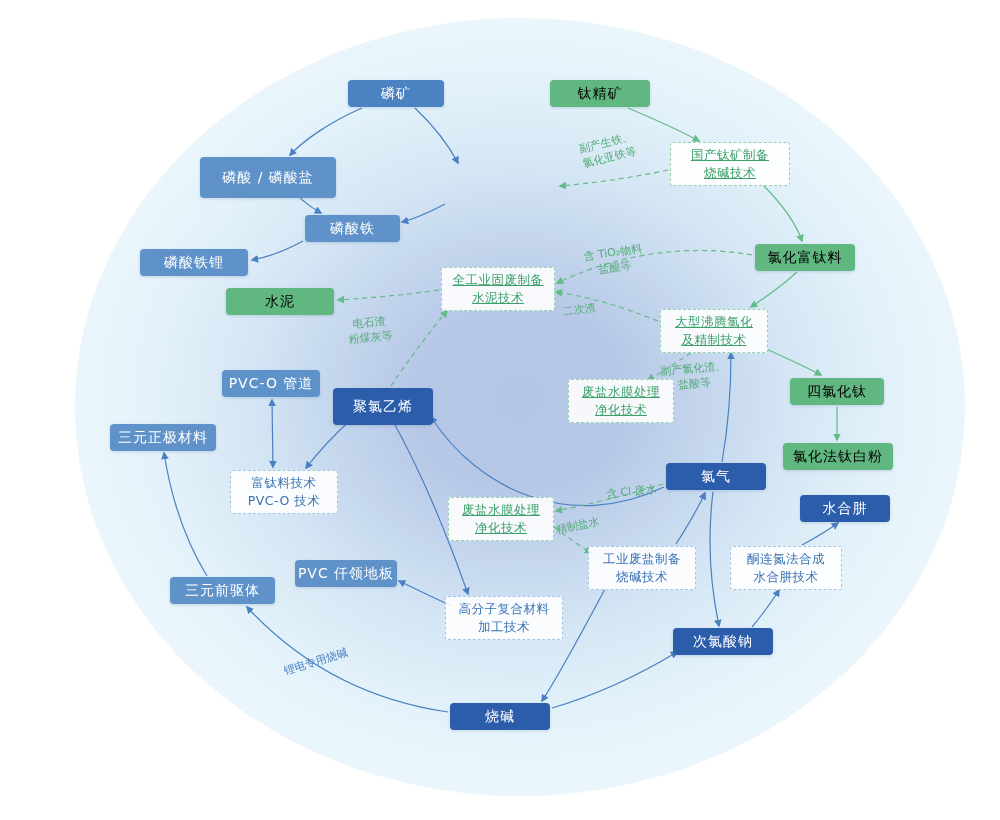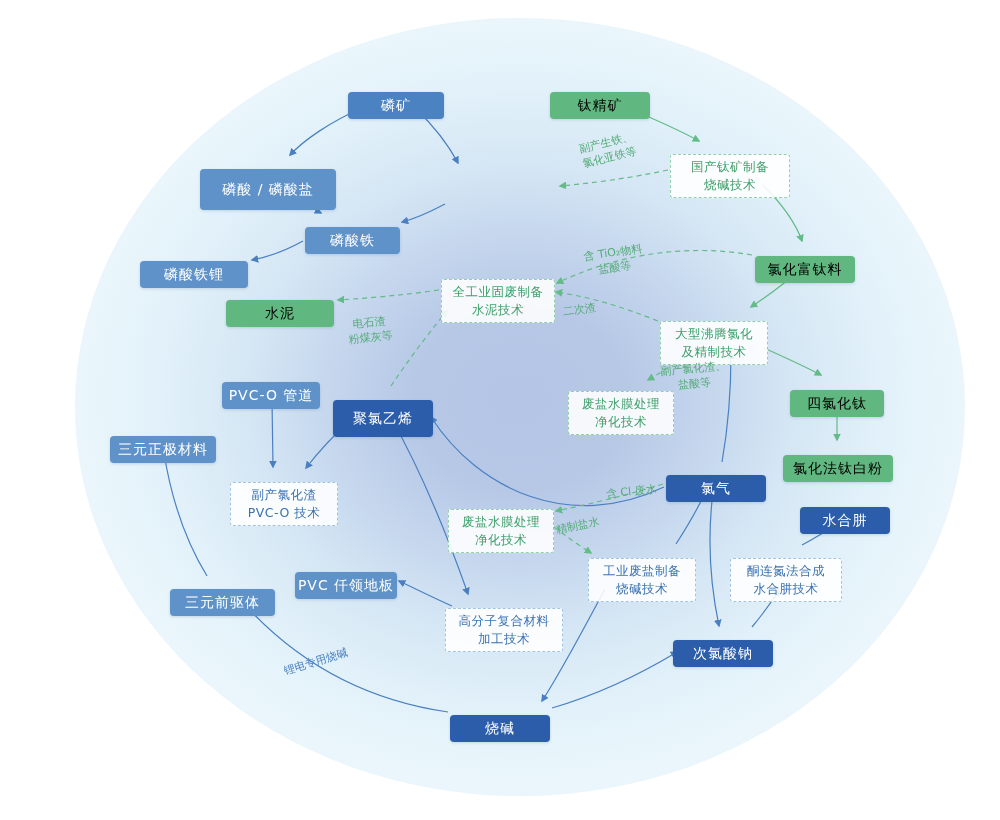--- a/index.html
+++ b/index.html
@@ -4,28 +4,28 @@
 <style>
   html,body{margin:0;padding:0;background:#ffffff;font-family:"DejaVu Sans","Liberation Sans",sans-serif;}
   .canvas{position:relative;width:1000px;height:820px;background:#ffffff;overflow:hidden;}
   .bg{position:absolute;left:75px;top:18px;width:890px;height:778px;border-radius:50%;
       background:radial-gradient(closest-side at 50% 49%,
         #b4c5e5 0%, #b7c8e7 24%, #c0d1eb 36%, #c9dbef 48%,
         #d4e5f4 60%, #dcecf7 72%, #e3f2fa 84%, #eaf6fb 100%);}
   svg.arrows{position:absolute;left:0;top:0;width:1000px;height:820px;pointer-events:none;}
   .node{position:absolute;display:flex;align-items:center;justify-content:center;flex-direction:column;
         text-align:right;border-radius:4px;font-size:14px;letter-spacing:1px;line-height:1.2;
-        box-shadow:0 1px 3px rgba(40,80,140,0.18);margin-top:12px;}
+        box-shadow:0 1px 3px rgba(40,80,140,0.18);}
   .dark{background:#2b5dab;color:#ffffff;}
   .b2{background:#4a82c2;color:#ffffff;}
   .mid{background:#5e92c9;color:#ffffff;}
   .green{background:#60b77f;color:#000000;}
   .tech{background:rgba(255,255,255,0.88);border:1px dashed;font-size:12.5px;letter-spacing:0.5px;
         line-height:1.45;box-shadow:none;border-radius:3px;}
-  .tech.gt{border-color:#93d1ac;color:#3ea06a;}
+  .tech.gt{border-color:#93d1ac;color:#3ea06a;text-decoration:underline;}
   .tech.bt{border-color:#a3c3e2;color:#3a72b2;}
   .flabel{position:absolute;font-size:11px;line-height:1.35;text-align:center;white-space:nowrap;}
   .flabel.g{color:#54ab77;}
   .flabel.b{color:#4a80c1;}
 </style>
 </head>
 <body>
 
 <div class="canvas">
 
@@ -113,21 +113,21 @@
   </div>
   <div class="node tech gt" style="left:568px;top:379px;width:104px;height:42px">
     <span>废盐水膜处理</span>
     <span>净化技术</span>
   </div>
   <div class="node tech gt" style="left:448px;top:497px;width:104px;height:42px">
     <span>废盐水膜处理</span>
     <span>净化技术</span>
   </div>
   <div class="node tech bt" style="left:230px;top:470px;width:106px;height:42px">
-    <span>副产氯化渣</span>
+    <span>富钛料技术</span>
     <span>PVC-O 技术</span>
   </div>
   <div class="node tech bt" style="left:588px;top:546px;width:106px;height:42px">
     <span>工业废盐制备</span>
     <span>烧碱技术</span>
   </div>
   <div class="node tech bt" style="left:730px;top:546px;width:110px;height:42px">
     <span>酮连氮法合成</span>
     <span>水合肼技术</span>
   </div>

